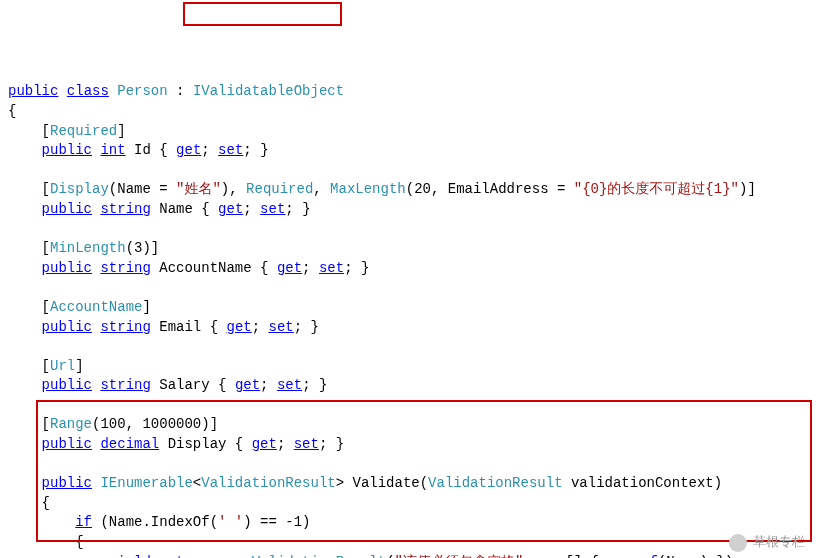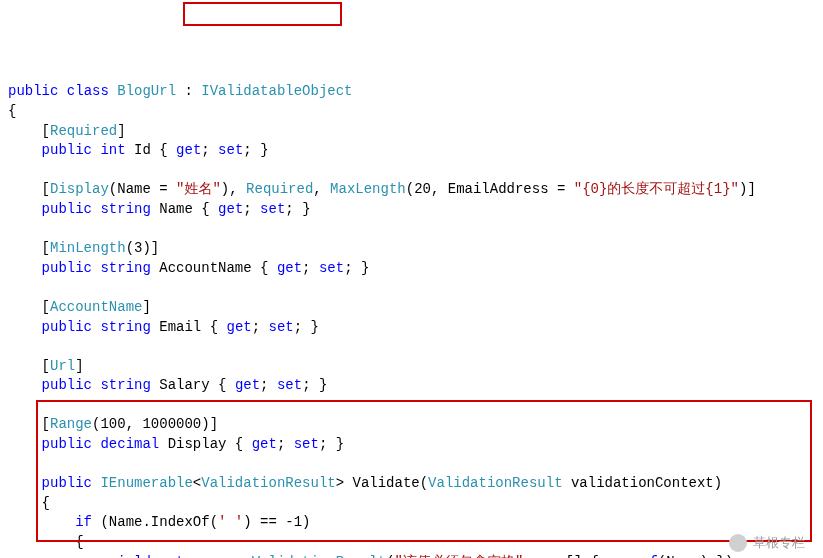--- a/index.html
+++ b/index.html
@@ -10,53 +10,53 @@
     font-size: 14px;
     line-height: 1.4;
     color: #000000;
     white-space: pre;
     position: relative;
     width: 823px;
     height: 558px;
     box-sizing: border-box;
     overflow: hidden;
   }
-  .kw   { color: #0000ff; }  
+  .kw   { color: #0000ff; text-decoration: underline; }  
   .type { color: #2b91af; }  
   .str  { color: #a31515; }  
   .box-red {
     border: 2px solid #d00000;
     position: absolute;
     pointer-events: none;
   }
   .watermark {
     position: absolute;
     right: 18px;
     bottom: 6px;
-    font-family: Liberation Serif, serif;
+    font-family: Liberation Mono, monospace;
     font-size: 13px;
     color: #9a9a9a;
     display: flex;
     align-items: center;
     gap: 6px;
   }
   .watermark .circle {
     width: 18px;
     height: 18px;
     border-radius: 50%;
     background: #d0d0d0;
     display: inline-block;
   }
 </style>
 </head>
 <body>
 
 
 
-<div><span class="kw">public</span> <span class="kw">class</span> <span class="type">BlogUrl</span><span> : </span><span class="type">IValidatableObject</span>
+<div><span class="kw">public</span> <span class="kw">class</span> <span class="type">Person</span><span> : </span><span class="type">IValidatableObject</span>
 <span>{</span>
 <span>    [</span><span class="type">Required</span><span>]</span>
 <span>    </span><span class="kw">public</span> <span class="kw">int</span><span> Id { </span><span class="kw">get</span><span>; </span><span class="kw">set</span><span>; }</span>
 <span></span>
 <span>    [</span><span class="type">Display</span><span>(Name = </span><span class="str">"姓名"</span><span>), </span><span class="type">Required</span><span>, </span><span class="type">MaxLength</span><span>(20, EmailAddress = </span><span class="str">"{0}的长度不可超过{1}"</span><span>)]</span>
 <span>    </span><span class="kw">public</span> <span class="kw">string</span><span> Name { </span><span class="kw">get</span><span>; </span><span class="kw">set</span><span>; }</span>
 <span></span>
 <span>    [</span><span class="type">MinLength</span><span>(3)]</span>
 <span>    </span><span class="kw">public</span> <span class="kw">string</span><span> AccountName { </span><span class="kw">get</span><span>; </span><span class="kw">set</span><span>; }</span>
 <span></span>

